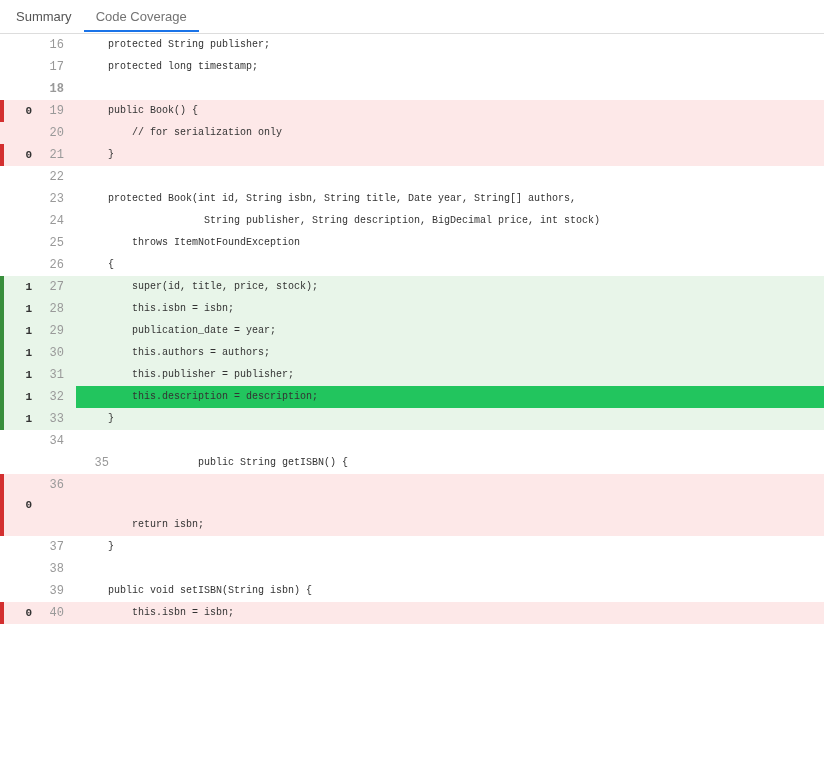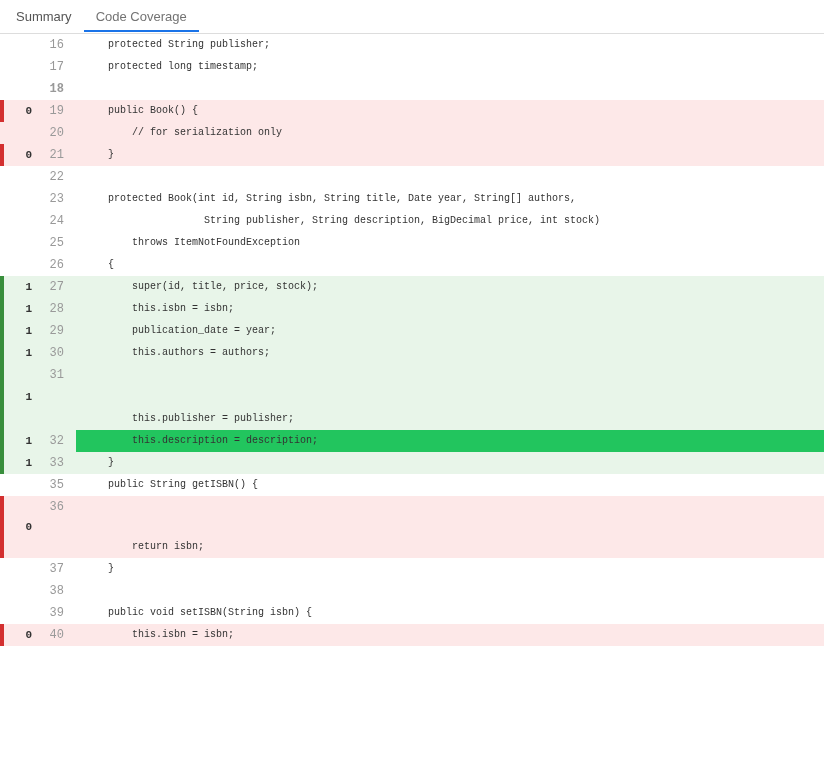--- a/index.html
+++ b/index.html
@@ -208,40 +208,45 @@
       </div>
       <div class="line-num">30</div>
       <div class="code-content" style="background: rgb(232, 245, 233);">        this.authors = authors;</div>
     </div>
     <div class="code-row" style="background: rgb(232, 245, 233);">
       <div class="coverage-indicator">
         <div class="coverage-bar-green"></div>
         <span class="coverage-count">1</span>
       </div>
       <div class="line-num">31</div>
-      <div class="code-content" style="background: rgb(232, 245, 233); margin-top: 44px;">        this.publisher = publisher;</div>
+      <div class="code-content" style="background: rgb(232, 245, 233);">        this.publisher = publisher;</div>
     </div>
     <div class="code-row" style="background: rgb(232, 245, 233);">
       <div class="coverage-indicator">
         <div class="coverage-bar-green"></div>
         <span class="coverage-count">1</span>
       </div>
       <div class="line-num">32</div>
       <div class="code-content" style="background: #22c55e;">        this.description = description;</div>
     </div>
     <div class="code-row" style="background: rgb(232, 245, 233);">
       <div class="coverage-indicator">
         <div class="coverage-bar-green"></div>
         <span class="coverage-count">1</span>
       </div>
       <div class="line-num">33</div>
       <div class="code-content" style="background: rgb(232, 245, 233);">    }</div>
     </div>
     <div class="code-row" style="background: rgb(255, 255, 255);">
       <div class="coverage-indicator"></div>
+      <div class="line-num">34</div>
+      <div class="code-content"></div>
+    </div>
+    <div class="code-row" style="background: rgb(255, 255, 255); gap: 45px;">
+      <div class="coverage-indicator"></div>
       <div class="line-num">35</div>
       <div class="code-content">    public String getISBN() {</div>
     </div>
     <div class="code-row" style="background: rgb(253, 232, 232);">
       <div class="coverage-indicator">
         <div class="coverage-bar-red"></div>
         <span class="coverage-count">0</span>
       </div>
       <div class="line-num">36</div>
       <div class="code-content" style="background: rgb(253, 232, 232); margin-top: 40px;">        return isbn;</div>

